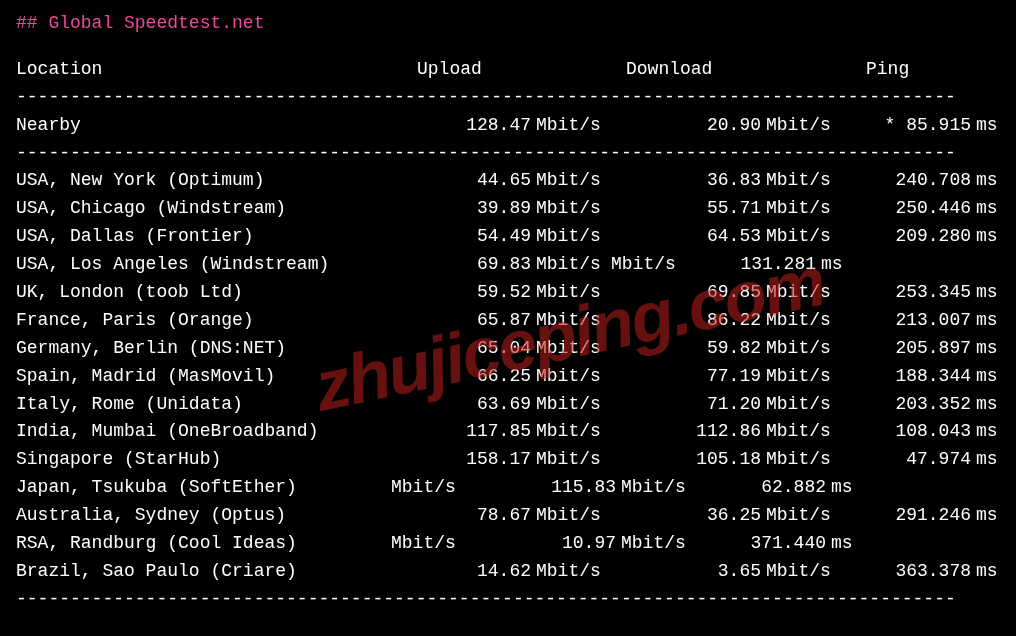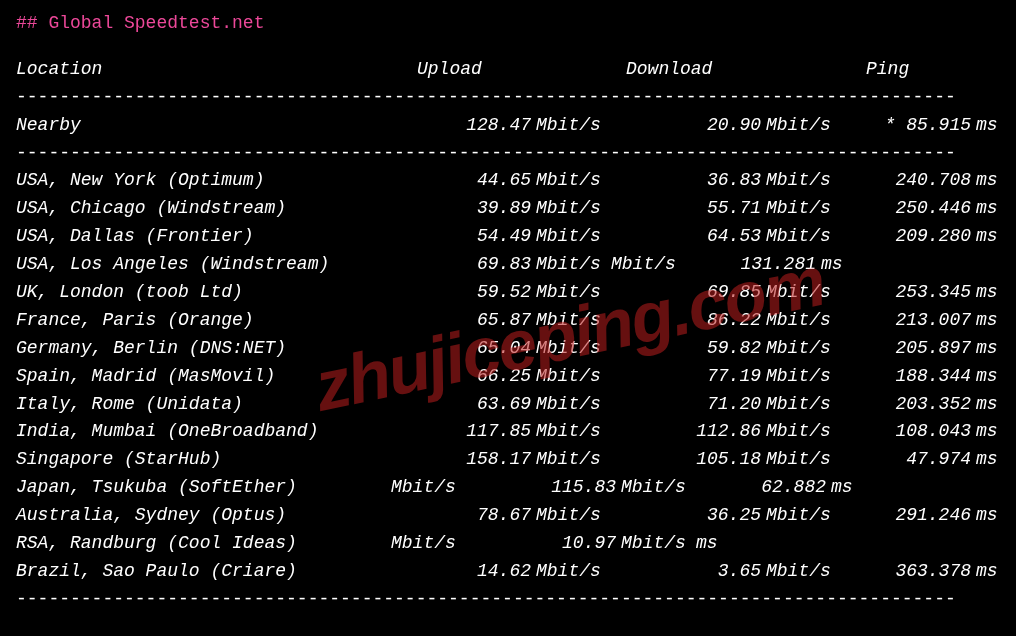--- a/index.html
+++ b/index.html
@@ -20,21 +20,20 @@
       position: relative;
     }
     .title {
       color: #ec4899;
       font-weight: normal;
       margin-bottom: 18px;
     }
     .table-row {
       display: flex;
       white-space: pre;
-      font-style: italic;
     }
     .col-location {
       width: 370px;
       flex-shrink: 0;
     }
     .col-upload {
       width: 145px;
       flex-shrink: 0;
       text-align: right;
     }
@@ -119,19 +118,19 @@
     <div class="table-row"><span class="col-location">USA, Los Angeles (Windstream)</span><span class="col-upload">69.83</span><span class="unit">Mbit/s</span><span class="unit">Mbit/s</span><span class="col-ping">131.281</span><span class="unit">ms</span></div>
     <div class="table-row"><span class="col-location">UK, London (toob Ltd)</span><span class="col-upload">59.52</span><span class="unit">Mbit/s</span><span class="col-download">69.85</span><span class="unit">Mbit/s</span><span class="col-ping">253.345</span><span class="unit">ms</span></div>
     <div class="table-row"><span class="col-location">France, Paris (Orange)</span><span class="col-upload">65.87</span><span class="unit">Mbit/s</span><span class="col-download">86.22</span><span class="unit">Mbit/s</span><span class="col-ping">213.007</span><span class="unit">ms</span></div>
     <div class="table-row"><span class="col-location">Germany, Berlin (DNS:NET)</span><span class="col-upload">65.04</span><span class="unit">Mbit/s</span><span class="col-download">59.82</span><span class="unit">Mbit/s</span><span class="col-ping">205.897</span><span class="unit">ms</span></div>
     <div class="table-row"><span class="col-location">Spain, Madrid (MasMovil)</span><span class="col-upload">66.25</span><span class="unit">Mbit/s</span><span class="col-download">77.19</span><span class="unit">Mbit/s</span><span class="col-ping">188.344</span><span class="unit">ms</span></div>
     <div class="table-row"><span class="col-location">Italy, Rome (Unidata)</span><span class="col-upload">63.69</span><span class="unit">Mbit/s</span><span class="col-download">71.20</span><span class="unit">Mbit/s</span><span class="col-ping">203.352</span><span class="unit">ms</span></div>
     <div class="table-row"><span class="col-location">India, Mumbai (OneBroadband)</span><span class="col-upload">117.85</span><span class="unit">Mbit/s</span><span class="col-download">112.86</span><span class="unit">Mbit/s</span><span class="col-ping">108.043</span><span class="unit">ms</span></div>
     <div class="table-row"><span class="col-location">Singapore (StarHub)</span><span class="col-upload">158.17</span><span class="unit">Mbit/s</span><span class="col-download">105.18</span><span class="unit">Mbit/s</span><span class="col-ping">47.974</span><span class="unit">ms</span></div>
     <div class="table-row"><span class="col-location">Japan, Tsukuba (SoftEther)</span><span class="unit">Mbit/s</span><span class="col-download">115.83</span><span class="unit">Mbit/s</span><span class="col-ping">62.882</span><span class="unit">ms</span></div>
     <div class="table-row"><span class="col-location">Australia, Sydney (Optus)</span><span class="col-upload">78.67</span><span class="unit">Mbit/s</span><span class="col-download">36.25</span><span class="unit">Mbit/s</span><span class="col-ping">291.246</span><span class="unit">ms</span></div>
-    <div class="table-row"><span class="col-location">RSA, Randburg (Cool Ideas)</span><span class="unit">Mbit/s</span><span class="col-download">10.97</span><span class="unit">Mbit/s</span><span class="unit">ms</span></div>
+    <div class="table-row"><span class="col-location">RSA, Randburg (Cool Ideas)</span><span class="unit">Mbit/s</span><span class="col-download">10.97</span><span class="unit">Mbit/s</span><span class="col-ping">371.440</span><span class="unit">ms</span></div>
     <div class="table-row"><span class="col-location">Brazil, Sao Paulo (Criare)</span><span class="col-upload">14.62</span><span class="unit">Mbit/s</span><span class="col-download">3.65</span><span class="unit">Mbit/s</span><span class="col-ping">363.378</span><span class="unit">ms</span></div>
   </div>
 
 <div class="divider">---------------------------------------------------------------------------------------</div>
 
 <div class="watermark">zhujiceping.com</div>
 
 </body></html>

